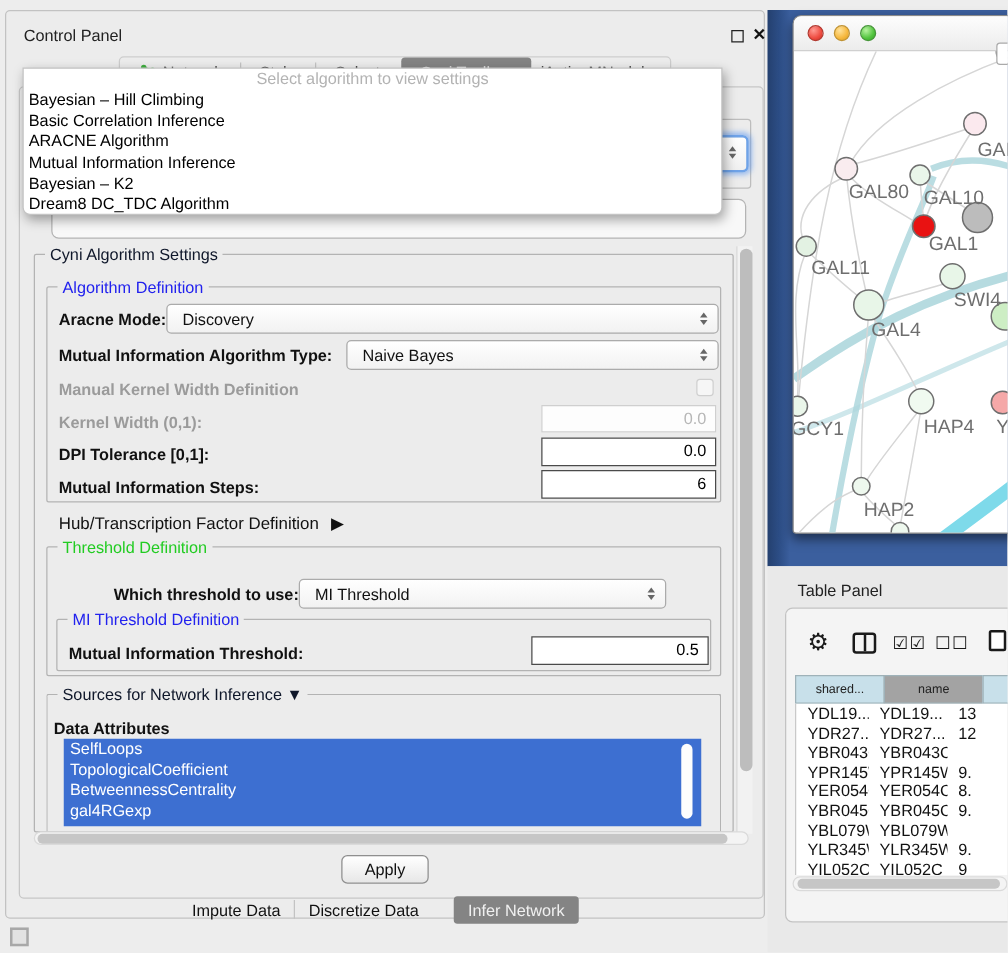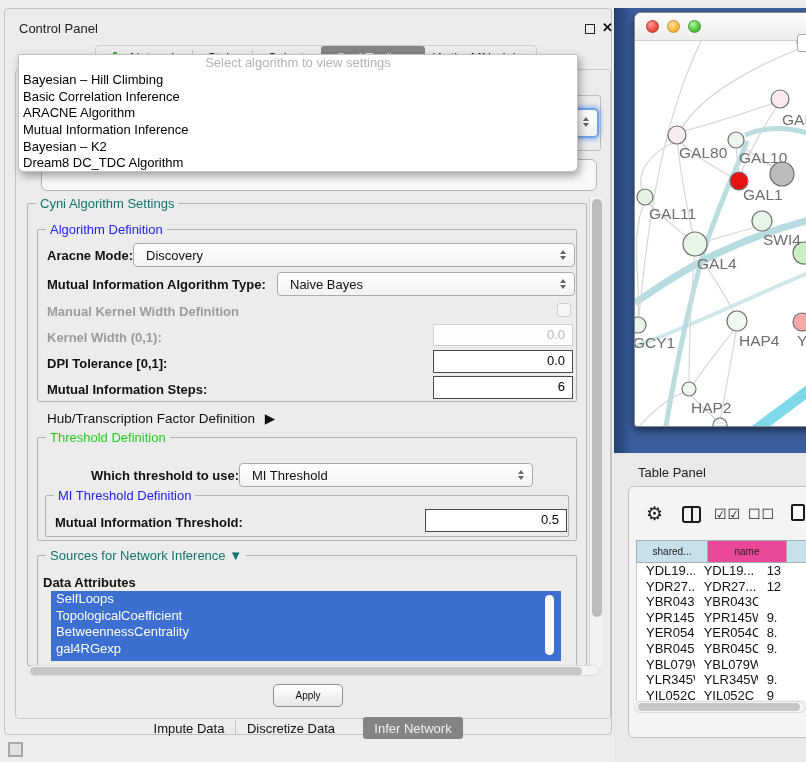--- a/index.html
+++ b/index.html
@@ -39,21 +39,21 @@
     border:1px solid #c4c4c4; border-radius:0 0 6px 6px;
     box-shadow:2px 4px 9px rgba(0,0,0,.35); z-index:30; overflow:hidden; }
   .popup .prompt { height:17px; text-align:center; color:#b3b3b3; font-size:13px; }
   .popup .item { height:16.7px; padding-left:4px; font-size:13px; color:#000; }
   .popup .item.bold { font-weight:normal; }
 
   
   .set-wrap { left:16px; top:184px; width:584px; height:482px; }
   .gb { position:absolute; border:1px solid #b3b3b3; border-radius:2px; }
   .gbt { position:absolute; top:-8px; left:8px; background:#ececec; padding:0 4px;
-    font-size:13px; color:#0f766e; white-space:nowrap; }
+    font-size:13px; color:#0f172a; white-space:nowrap; }
   .t-blue { color:var(--group-title-blue); }
   .t-green { color:var(--group-title-green); }
   .lbl { position:absolute; font-size:13px; color:#111; white-space:nowrap; }
   .lbl.b { font-weight:bold; }
   .lbl.dis { color:#9b9b9b; font-weight:bold; }
 
   .combo { position:absolute; background:linear-gradient(#ffffff,#f2f2f2);
     border:1px solid #ababab; border-radius:4px; font-size:13px; color:#111;
     display:flex; align-items:center; padding-left:12px; }
   .combo .arrs { position:absolute; right:8px; top:50%; transform:translateY(-50%);
@@ -76,21 +76,21 @@
 
   .attr-list { position:absolute; background:var(--selection-blue); }
   .attr-item { height:16.5px; color:#fff; font-size:13px; padding-left:5px; }
   .list-thumb { position:absolute; width:9px; border-radius:5px; background:#fdfdfd; }
 
   .hscroll { position:absolute; background:#f4f4f4; border:1px solid #dadada;
     border-radius:6px; }
   .hthumb { position:absolute; top:1px; height:8px; background:#c6c6c6; border-radius:5px; }
 
   .apply { left:268px; top:675px; width:70px; height:23px; border:1px solid #8f8f8f;
-    border-radius:5px; background:linear-gradient(#ffffff,#e7e7e7); font-size:10px;
+    border-radius:5px; background:linear-gradient(#ffffff,#e7e7e7); font-size:13px;
     color:#111; display:flex; align-items:center; justify-content:center; }
 
   .btabbar { left:120px; top:708px; width:380px; height:22px; }
   .btab { position:absolute; top:0; height:22px; display:flex; align-items:center;
     justify-content:center; font-size:13px; color:#111; }
   .btab.sel { background:var(--selected-tab-gray); color:#f0f0f0; border-radius:3px; }
 
   .corner-icon { left:8px; top:742px; width:15px; height:15px; border:2px solid #a8a8a8;
     background:#e2e2e2; }
 
@@ -363,21 +363,21 @@
 <div class="abs tp-title">Table Panel</div>
 <div class="abs tp-inner"></div>
 
 <div class="tp-icon" style="left:646px;top:502px;font-size:19px;">⚙</div>
 <div class="icon-split" style="left:682px;top:506px;"></div>
 <div class="tp-icon" style="left:714px;top:506px;font-size:14px;letter-spacing:1px;">☑☑</div>
 <div class="tp-icon" style="left:748px;top:506px;font-size:14px;letter-spacing:1px;">☐☐</div>
 <div class="icon-doc" style="left:791px;top:504px;"></div>
 
 <div class="thead-cell" style="left:636px;width:72px;background:var(--table-header-blue);">shared...</div>
-<div class="thead-cell" style="left:707px;width:80px;background:#ec4899;text-align:right;">name</div>
+<div class="thead-cell" style="left:707px;width:80px;background:#a3a3a3;text-align:right;">name</div>
 <div class="thead-cell" style="left:786px;width:40px;background:var(--table-header-blue);"></div>
 
 <div class="abs trows">
   <div class="trow">
     <span class="tcell c1">YDL19...</span>
       <span class="tcell c2">YDL19...</span>
       <span class="tcell c3">13</span>
   </div>
   <div class="trow">
     <span class="tcell c1">YDR27...</span>

